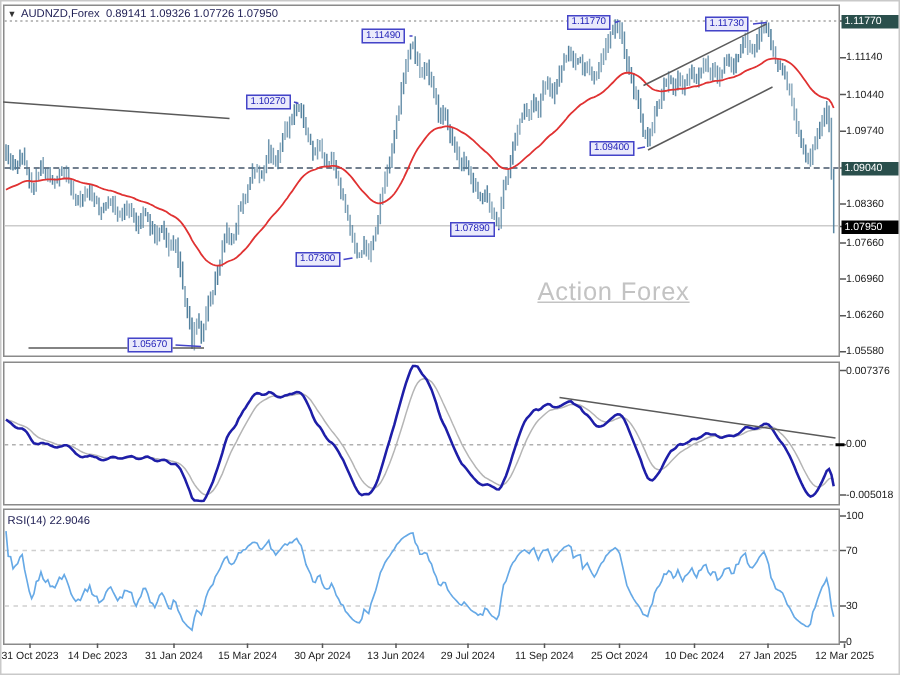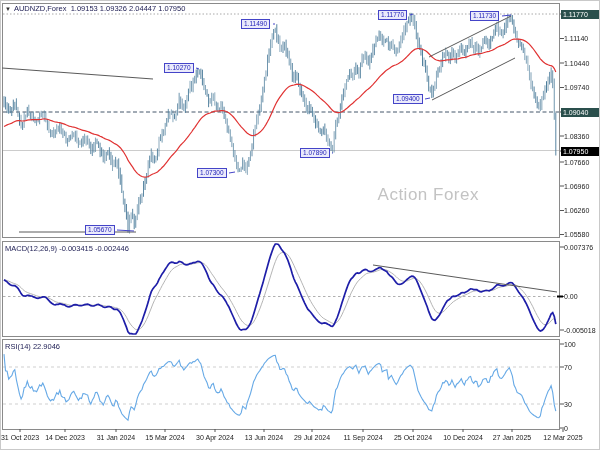--- a/index.html
+++ b/index.html
@@ -8,22 +8,22 @@
   .panel{position:absolute;left:1px;width:558px;background:#fff;border:1px solid #8a8a8a;box-sizing:border-box;}
   #panel-price{top:2px;height:235px;}
   #panel-macd{top:240px;height:96px;}
   #panel-rsi{top:338px;height:91px;}
   #plot{position:absolute;left:0;top:0;width:600px;height:450px;pointer-events:none;}
   .ptitle{position:absolute;font-size:7.5px;color:#1c1c52;line-height:9px;white-space:nowrap;z-index:6;}
   #title-row{left:4px;top:3px;}
   #macd-label{left:4px;top:243px;}
   #rsi-label{left:4px;top:341px;}
   #collapse-icon{font-size:6px;color:#333;margin-right:3px;}
-  #watermark{position:absolute;left:338px;top:184px;width:140px;text-align:right;
-     font-size:17px;color:#c3c3c3;letter-spacing:.5px;z-index:1;}
+  #watermark{position:absolute;left:338px;top:184px;width:140px;text-align:center;
+     font-size:17px;color:#c3c3c3;letter-spacing:.5px;z-index:1;text-decoration:underline;}
   .plabel{position:absolute;z-index:7;font-size:6.5px;line-height:8px;padding:0 2px;
      border:1px solid #4444c8;background:#eaeafb;color:#2222b8;white-space:nowrap;}
   .axlabel{position:absolute;left:563px;font-size:7px;line-height:9px;color:#1a1a1a;white-space:nowrap;z-index:6;}
   .axbadge{left:560px;width:37px;padding-left:2px;color:#fff;background:#2a4f4c;}
   .axbadge.black{background:#000;}
   .xlabel{position:absolute;top:433px;font-size:7px;color:#1a1a1a;transform:translateX(-50%);white-space:nowrap;z-index:6;}
 </style>
 </head>
 <body>
 
@@ -442,23 +442,22 @@
       <line x1="263" y1="428" x2="263" y2="431" stroke="#555" stroke-width="1"></line>
       <line x1="311" y1="428" x2="311" y2="431" stroke="#555" stroke-width="1"></line>
       <line x1="362" y1="428" x2="362" y2="431" stroke="#555" stroke-width="1"></line>
       <line x1="412" y1="428" x2="412" y2="431" stroke="#555" stroke-width="1"></line>
       <line x1="462" y1="428" x2="462" y2="431" stroke="#555" stroke-width="1"></line>
       <line x1="511" y1="428" x2="511" y2="431" stroke="#555" stroke-width="1"></line>
       <line x1="562" y1="428" x2="562" y2="431" stroke="#555" stroke-width="1"></line>
     </svg>
 
   <div class="ptitle" id="title-row">
-    <span id="collapse-icon">▼</span><span>AUDNZD,Forex</span>&nbsp;&nbsp;<span>1.09153 1.09326 2.04447 1.07950</span>
+    <span id="collapse-icon">▼</span><span>AUDNZD,Forex</span>&nbsp;&nbsp;<span>0.89141 1.09326 1.07726 1.07950</span>
   </div>
-  <div class="ptitle" id="macd-label">MACD(12,26,9) -0.003415 -0.002446</div>
   <div class="ptitle" id="rsi-label">RSI(14) 22.9046</div>
 
   <div id="gen-labels">
       <div class="plabel" style="left:84px;top:224px">1.05670</div>
       <div class="plabel" style="left:196px;top:167px">1.07300</div>
       <div class="plabel" style="left:299px;top:147px">1.07890</div>
       <div class="plabel" style="left:392px;top:93px">1.09400</div>
       <div class="plabel" style="left:163px;top:62px">1.10270</div>
       <div class="plabel" style="left:240px;top:18px">1.11490</div>
       <div class="plabel" style="left:377px;top:9px">1.11770</div>

